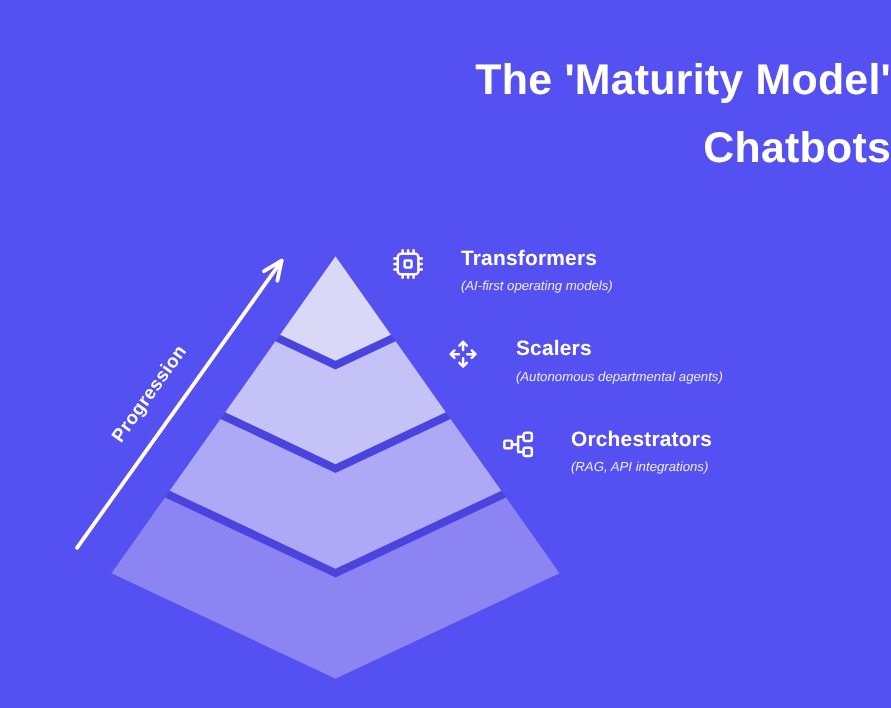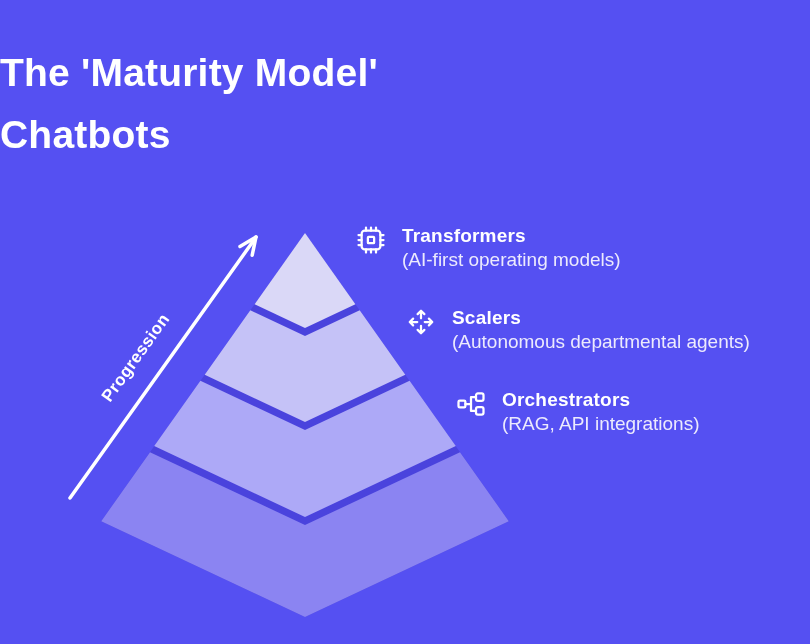--- a/index.html
+++ b/index.html
@@ -9,52 +9,53 @@
   }
   .canvas{
     position:relative;
     width:810px;height:644px;
     background:#5550f2;
     overflow:hidden;
   }
   .main-title{
     position:absolute;
     top:42px;left:0;width:810px;
-    text-align:left;
+    text-align:right;
     color:#ffffff;
     font-size:39px;
     font-weight:700;
     line-height:62px;
     letter-spacing:.2px;
   }
   .pyramid-svg{
     position:absolute;inset:0;
     width:810px;height:644px;
   }
   .level-row{
     position:absolute;
     display:flex;
     align-items:flex-start;
-    gap:16px;
+    gap:33px;
     color:#ffffff;
   }
   .level-row .icon{
     width:30px;height:30px;
     flex:0 0 30px;
     margin-top:1px;
   }
   .level-row .icon svg{width:30px;height:30px;display:block;}
   .level-title{
     font-size:19px;
     font-weight:700;
     line-height:24px;
     letter-spacing:.2px;
   }
   .level-subtitle{
-    font-size:19px;
+    font-size:12px;
+    font-style:italic;
     line-height:22px;
     color:#eceafd;
     margin-top:1px;
   }
   .row-1{top:224px;left:356px;}
   .row-2{top:306px;left:406px;}
   .row-3{top:388px;left:456px;}
   .row-4{top:469px;left:506px;}
   .progression-label{
     position:absolute;

